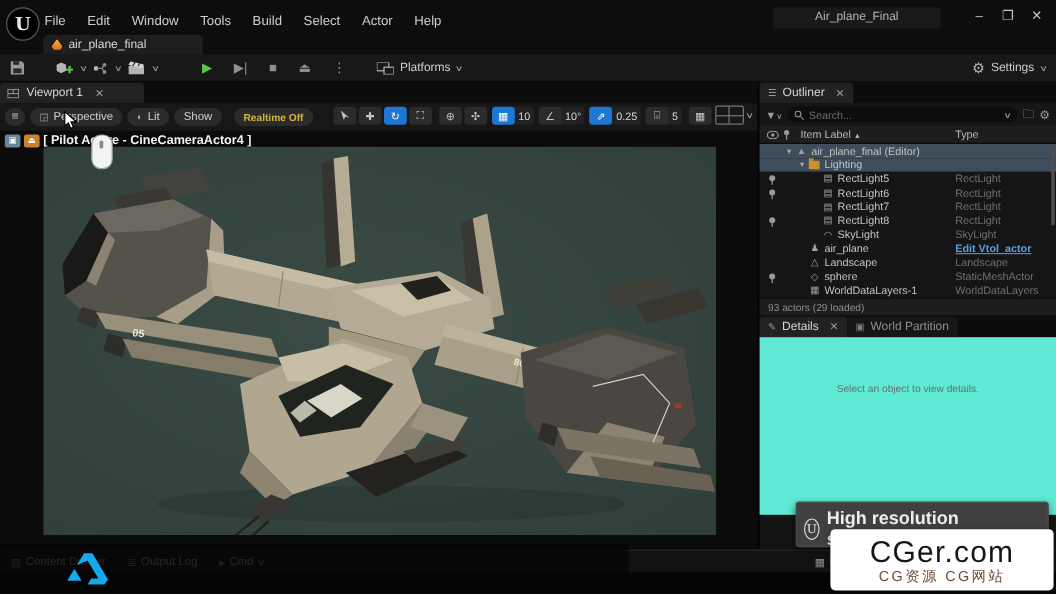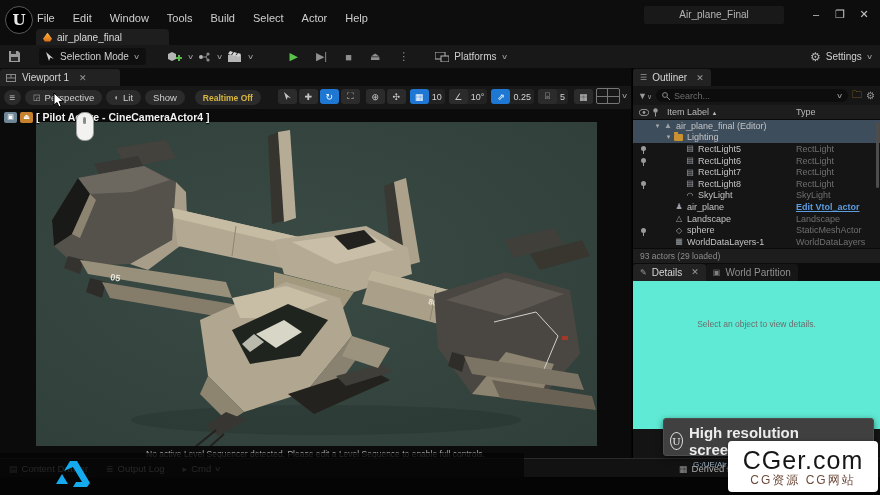--- a/index.html
+++ b/index.html
@@ -126,21 +126,21 @@
   .sb-ico{font-size:9px;color:#8f8f8f;}
   #sb-right{position:absolute;right:124px;display:flex;align-items:center;}
   #bottom-strip{left:0;top:477px;width:880px;height:18px;background:#050505;}
 
   
   #artstation{left:0;top:453px;width:524px;height:39px;background:rgba(5,5,5,.8);z-index:50;
               display:flex;align-items:center;}
   #as-text{font-size:25px;color:#f2f2f2;letter-spacing:.5px;white-space:nowrap;}
   #as-text b{font-weight:bold;}
   #as-text span{font-weight:normal;color:#e4e4e4;}
-  #cger{right:2px;top:441px;width:150px;height:51px;background:#fff;border-radius:4px;z-index:60;
+  #cger{right:2px;top:441px;width:186px;height:51px;background:#fff;border-radius:4px;z-index:60;
         display:flex;flex-direction:column;align-items:center;justify-content:center;box-shadow:0 1px 4px rgba(0,0,0,.4);}
   #cger .c-title{font-size:25px;color:#161616;letter-spacing:1px;line-height:26px;}
   #cger .c-sub{font-size:12px;color:#6e4a3a;letter-spacing:2px;line-height:14px;}
 </style>
 </head>
 <body>
 
 <div id="app">
 
   <div class="abs" id="titlebar"></div>
@@ -170,27 +170,20 @@
   </div>
 
   <div class="abs row" id="toolbar">
     <span class="tb-icon" style="margin-left:8px">
       <svg class="icon" width="13" height="13" viewBox="0 0 13 13">
           <path fill="#9a9a9a" d="M1 1h9l2 2v9H1z"></path>
           <rect x="3" y="7" width="7" height="4" fill="#2a2a2a"></rect>
           <rect x="3" y="1" width="5" height="3" fill="#2a2a2a"></rect>
         </svg>
     </span>
-    <div class="pill" style="margin-left:14px">
-      <svg class="icon" width="9" height="10" viewBox="0 0 9 10">
-          <path fill="#cfcfcf" d="M0 0l3 9 1.4-3.4L8 7z"></path>
-        </svg>
-      <span>Selection Mode</span>
-      <span class="chev">∨</span>
-    </div>
     <div class="sep-gap"></div>
     <div class="tb-group">
       <span class="tb-icon">
         <svg class="icon" width="14" height="12" viewBox="0 0 14 12">
             <path fill="#b5b5b5" d="M4 1l4 2v5L4 10 0 8V3z"></path>
             <path fill="#57b94a" d="M9 6h2V4h2v2h2v2h-2v2h-2V8H9z" transform="translate(-1,0)"></path>
           </svg>
       </span>
         <span class="chev">∨</span>
       <span class="tb-icon">
@@ -373,21 +366,20 @@
         <line x1="180" y1="308" x2="158" y2="326" stroke="#23221f" stroke-width="2"></line>
         <line x1="188" y1="312" x2="168" y2="330" stroke="#23221f" stroke-width="2"></line>
         <polygon points="270,270 316,214 330,224 286,284" fill="#8a8270"></polygon>
         <polygon points="252,272 332,246 354,258 278,292" fill="#23221e"></polygon>
         <polygon points="300,254 346,242 356,250 310,264" fill="#403e38"></polygon>
         <polygon points="316,214 354,226 342,246 306,234" fill="#9c937e"></polygon>
       </svg>
     </div>
 
     <div class="abs" id="pilot-mouse"></div>
-    <div class="abs" id="seq-notice">No active Level Sequencer detected. Please edit a Level Sequence to enable full controls.</div>
 
     <svg class="abs" id="mouse-cursor" width="12" height="16" viewBox="0 0 12 16">
       <polygon points="1,1 1,13 4,10.5 6,15 8.2,14 6.2,9.6 10.5,9.6" fill="#fff" stroke="#000" stroke-width="1"></polygon>
     </svg>
   </div>
 
   <div class="abs" id="right-panel">
     <div class="rp-tabbar">
       <div class="rp-tab" style="margin-left:0">
         <span style="font-size:8px;color:#9a9a9a">☰</span>

